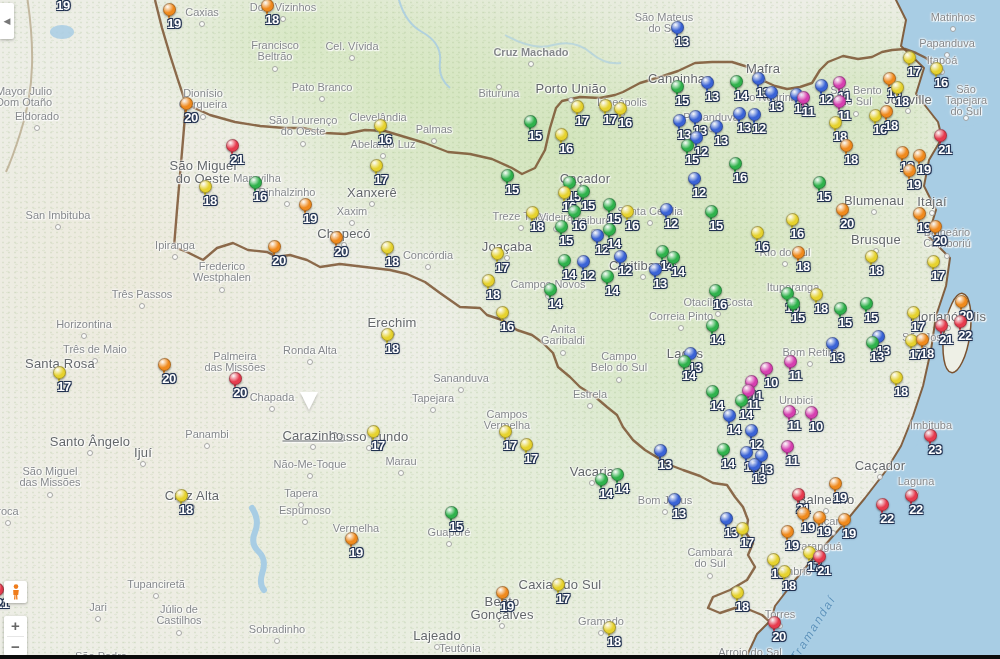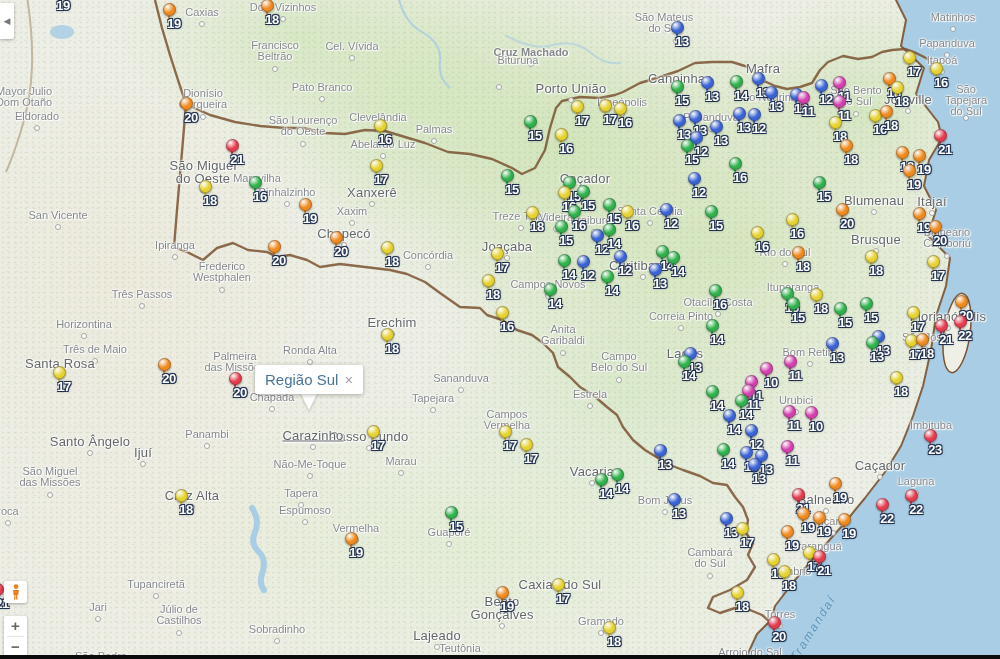--- a/index.html
+++ b/index.html
@@ -110,21 +110,21 @@
       <div class="towndot" style="left: 283px; top: 19px;"></div>
       <div class="lbl" style="left: 275px; top: 51px;">Francisco
 Beltrão</div>
       <div class="towndot" style="left: 275px; top: 69px;"></div>
       <div class="lbl" style="left: 322px; top: 87px;">Pato Branco</div>
       <div class="towndot" style="left: 322px; top: 99px;"></div>
       <div class="lbl" style="left: 352px; top: 46px;">Cel. Vívida</div>
       <div class="towndot" style="left: 352px; top: 58px;"></div>
       <div class="lbl" style="left: 531px; top: 52px; font-weight: bold;">Cruz Machado</div>
       <div class="towndot" style="left: 531px; top: 64px;"></div>
-      <div class="lbl" style="left: 499px; top: 60px; margin-left: 19px;">Bituruna</div>
+      <div class="lbl" style="left: 499px; top: 93px;">Bituruna</div>
       <div class="towndot" style="left: 499px; top: 87px;"></div>
       <div class="lbl c" style="left: 571px; top: 88px;">Porto União</div>
       <div class="towndot" style="left: 571px; top: 100px;"></div>
       <div class="lbl" style="left: 664px; top: 23px;">São Mateus
 do Sul</div>
       <div class="towndot" style="left: 676px; top: 41px;"></div>
       <div class="lbl c" style="left: 763px; top: 68px;">Mafra</div>
       <div class="towndot" style="left: 763px; top: 80px;"></div>
       <div class="lbl c" style="left: 680px; top: 78px;">Canoinhas</div>
       <div class="towndot" style="left: 680px; top: 90px;"></div>
@@ -191,21 +191,21 @@
       <div class="towndot" style="left: 203px; top: 117px;"></div>
       <div class="lbl c" style="left: 344px; top: 233px;">Chapecó</div>
       <div class="towndot" style="left: 344px; top: 245px;"></div>
       <div class="lbl" style="left: 175px; top: 245px;">Ipiranga</div>
       <div class="towndot" style="left: 175px; top: 257px;"></div>
       <div class="lbl" style="left: 24px; top: 97px;">Mayor Julio
 Dom Otaño</div>
       <div class="towndot" style="left: 24px; top: 115px;"></div>
       <div class="lbl" style="left: 37px; top: 116px;">Eldorado</div>
       <div class="towndot" style="left: 37px; top: 128px;"></div>
-      <div class="lbl" style="left: 58px; top: 215px;">San Vicente</div>
+      <div class="lbl" style="left: 58px; top: 215px;">San Imbituba</div>
       <div class="towndot" style="left: 58px; top: 227px;"></div>
       <div class="lbl" style="left: 142px; top: 294px;">Três Passos</div>
       <div class="towndot" style="left: 142px; top: 306px;"></div>
       <div class="lbl" style="left: 84px; top: 324px;">Horizontina</div>
       <div class="towndot" style="left: 84px; top: 336px;"></div>
       <div class="lbl" style="left: 95px; top: 349px;">Três de Maio</div>
       <div class="towndot" style="left: 95px; top: 361px;"></div>
       <div class="lbl c" style="left: 60px; top: 363px;">Santa Rosa</div>
       <div class="towndot" style="left: 60px; top: 375px;"></div>
       <div class="lbl" style="left: 222px; top: 272px;">Frederico
@@ -1093,24 +1093,20 @@
         <div class="ball" style="background: radial-gradient(circle at 35% 30%, rgba(255, 255, 255, 0.9) 0%, rgb(230, 210, 46) 48%, rgb(230, 210, 46) 72%, rgba(0, 0, 0, 0.35) 105%);"></div>
         <div class="val">18</div>
       </div>
       <div class="marker" style="left: -3px; top: 590px;">
         <div class="ball" style="background: radial-gradient(circle at 35% 30%, rgba(255, 255, 255, 0.9) 0%, rgb(231, 59, 78) 48%, rgb(231, 59, 78) 72%, rgba(0, 0, 0, 0.35) 105%);"></div>
         <div class="val">21</div>
       </div>
     </div>
 
   <div id="tooltip-tail"></div>
-  <div id="tooltip">
-    <span class="title">Região Sul</span>
-    <span class="close">×</span>
-  </div>
 
   <div id="collapse" class="ctl">
     <span>◀</span>
   </div>
 
   <div id="pegman-box" class="ctl">
     <svg width="12" height="16" viewBox="0 0 12 16">
       <circle cx="6" cy="2.6" r="2.3" fill="#ef7c1b"></circle>
       <path d="M3.2,6 h5.6 l-0.6,5 h-1 l0.4,4.6 h-1.4 l-0.2,-4.6 h-0.4 l-0.2,4.6 h-1.4 l0.4,-4.6 h-1 Z" fill="#ef7c1b"></path>
     </svg>

